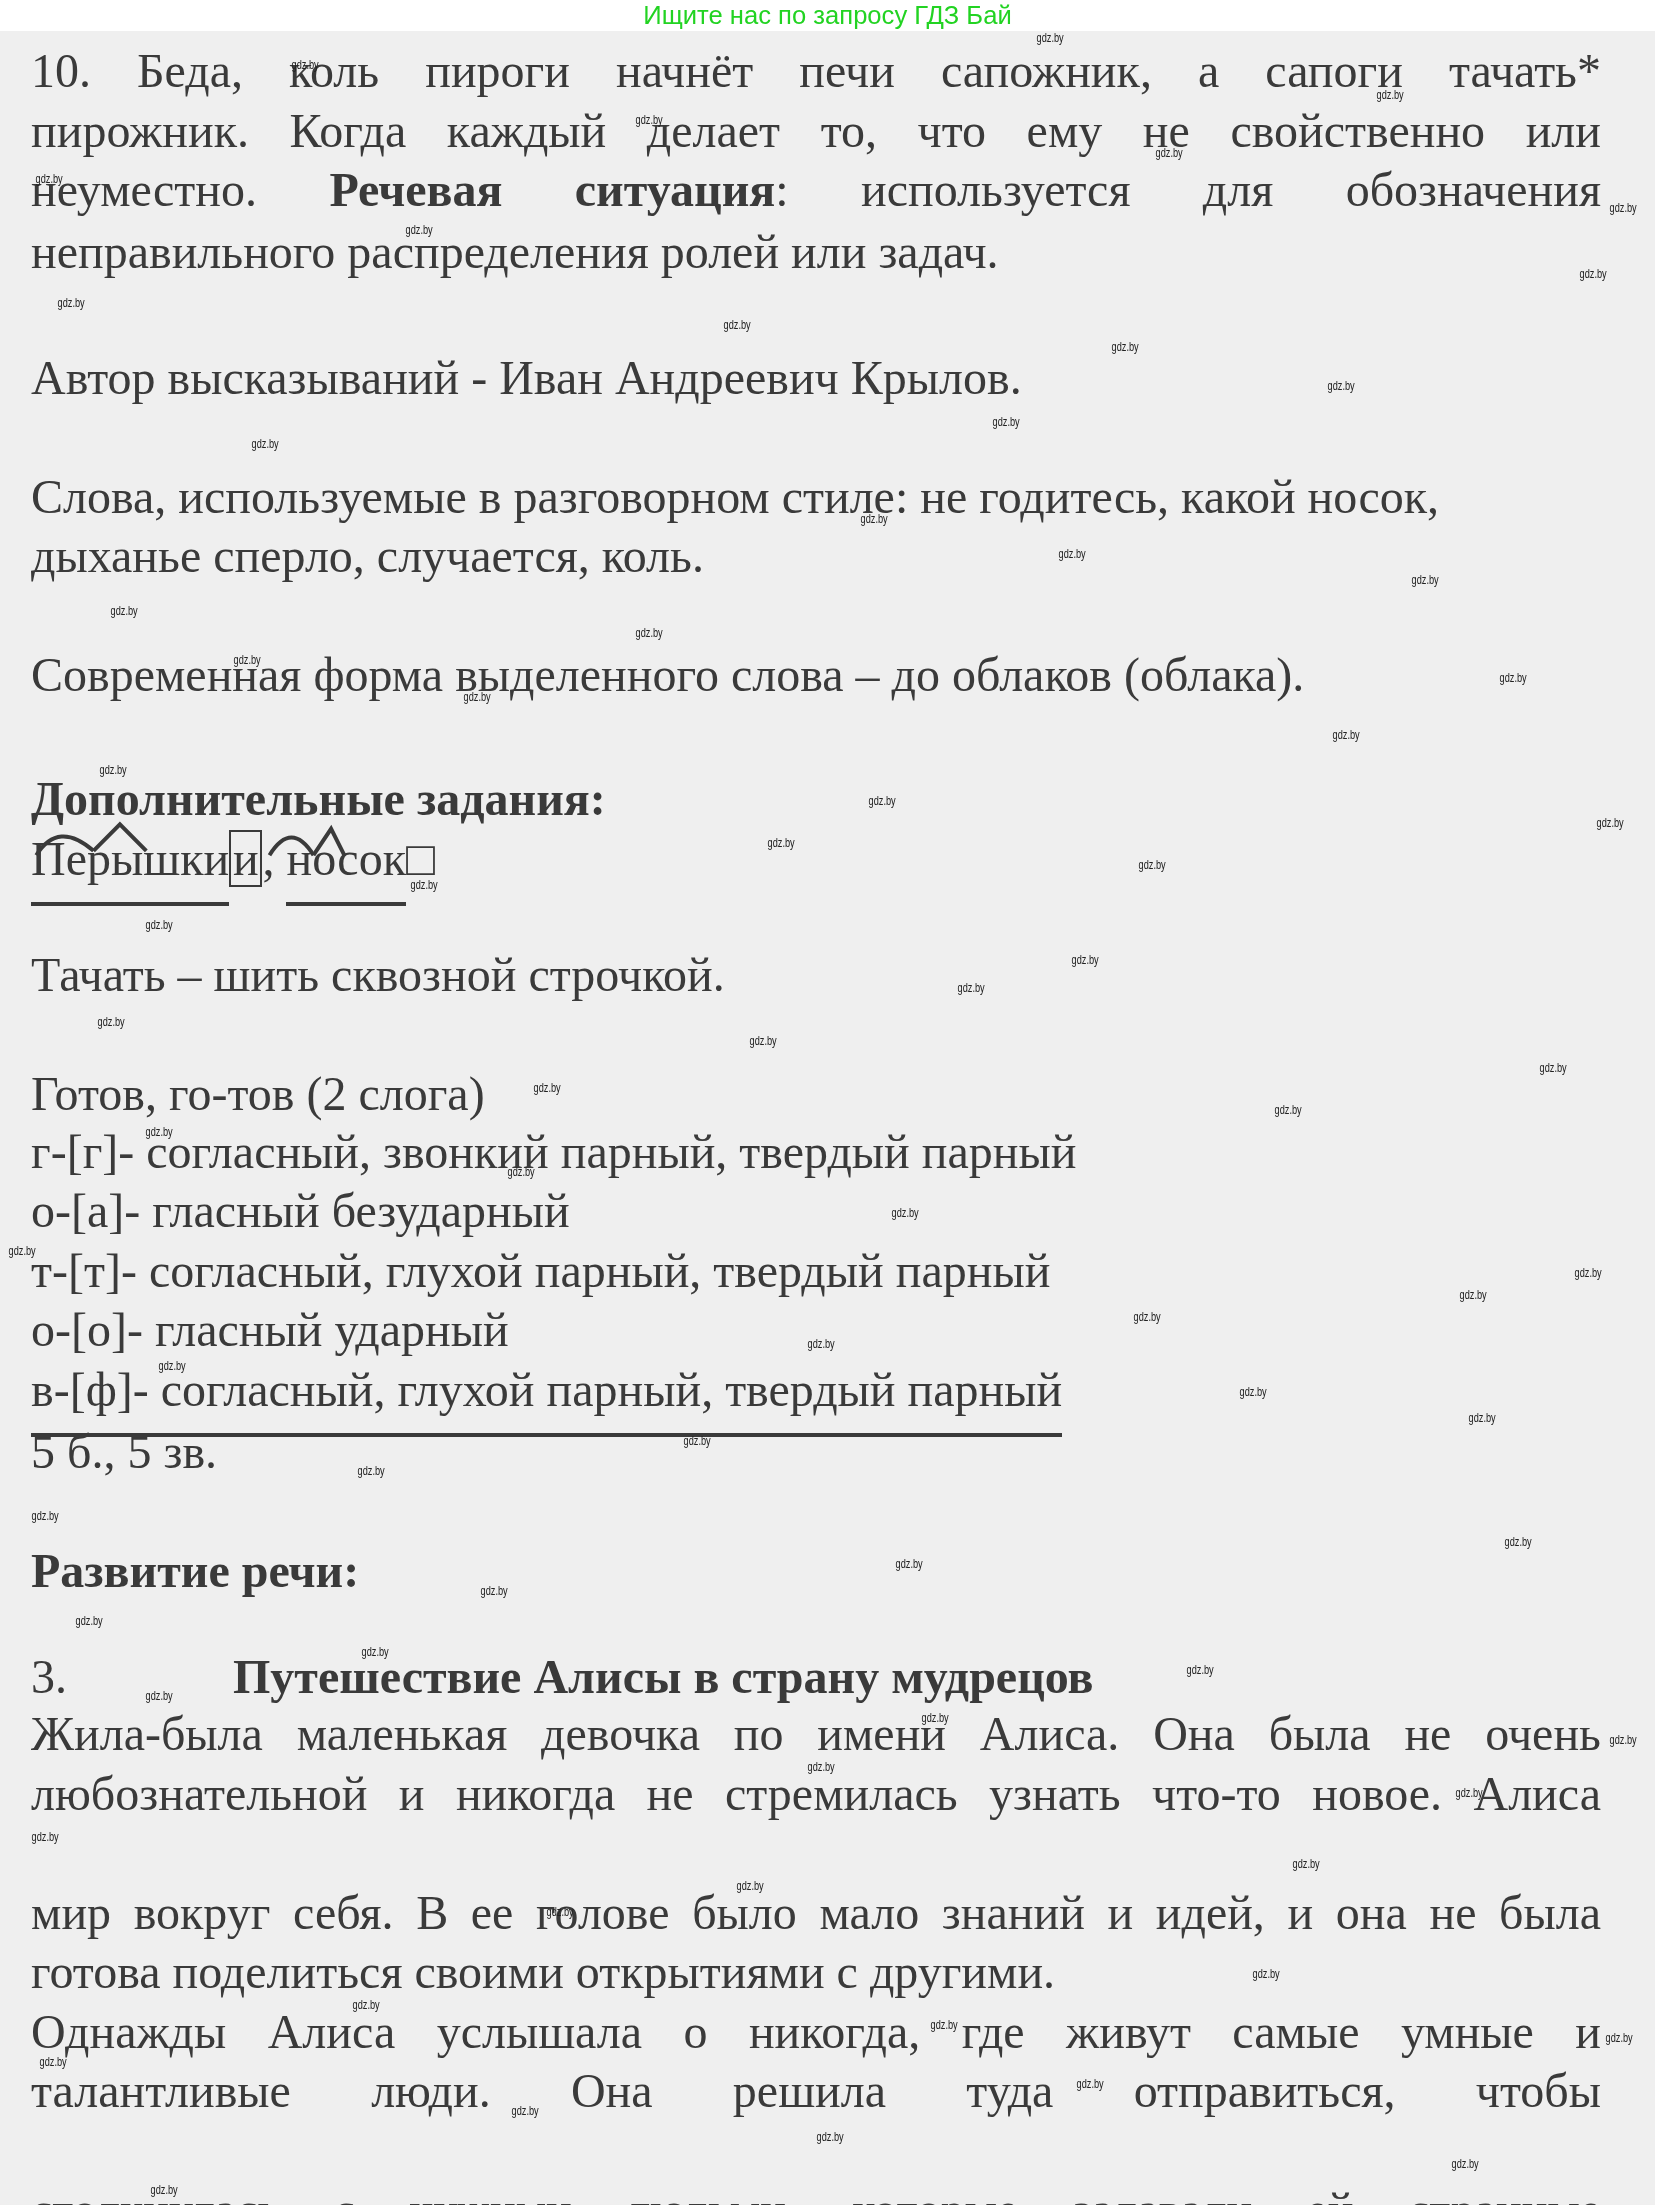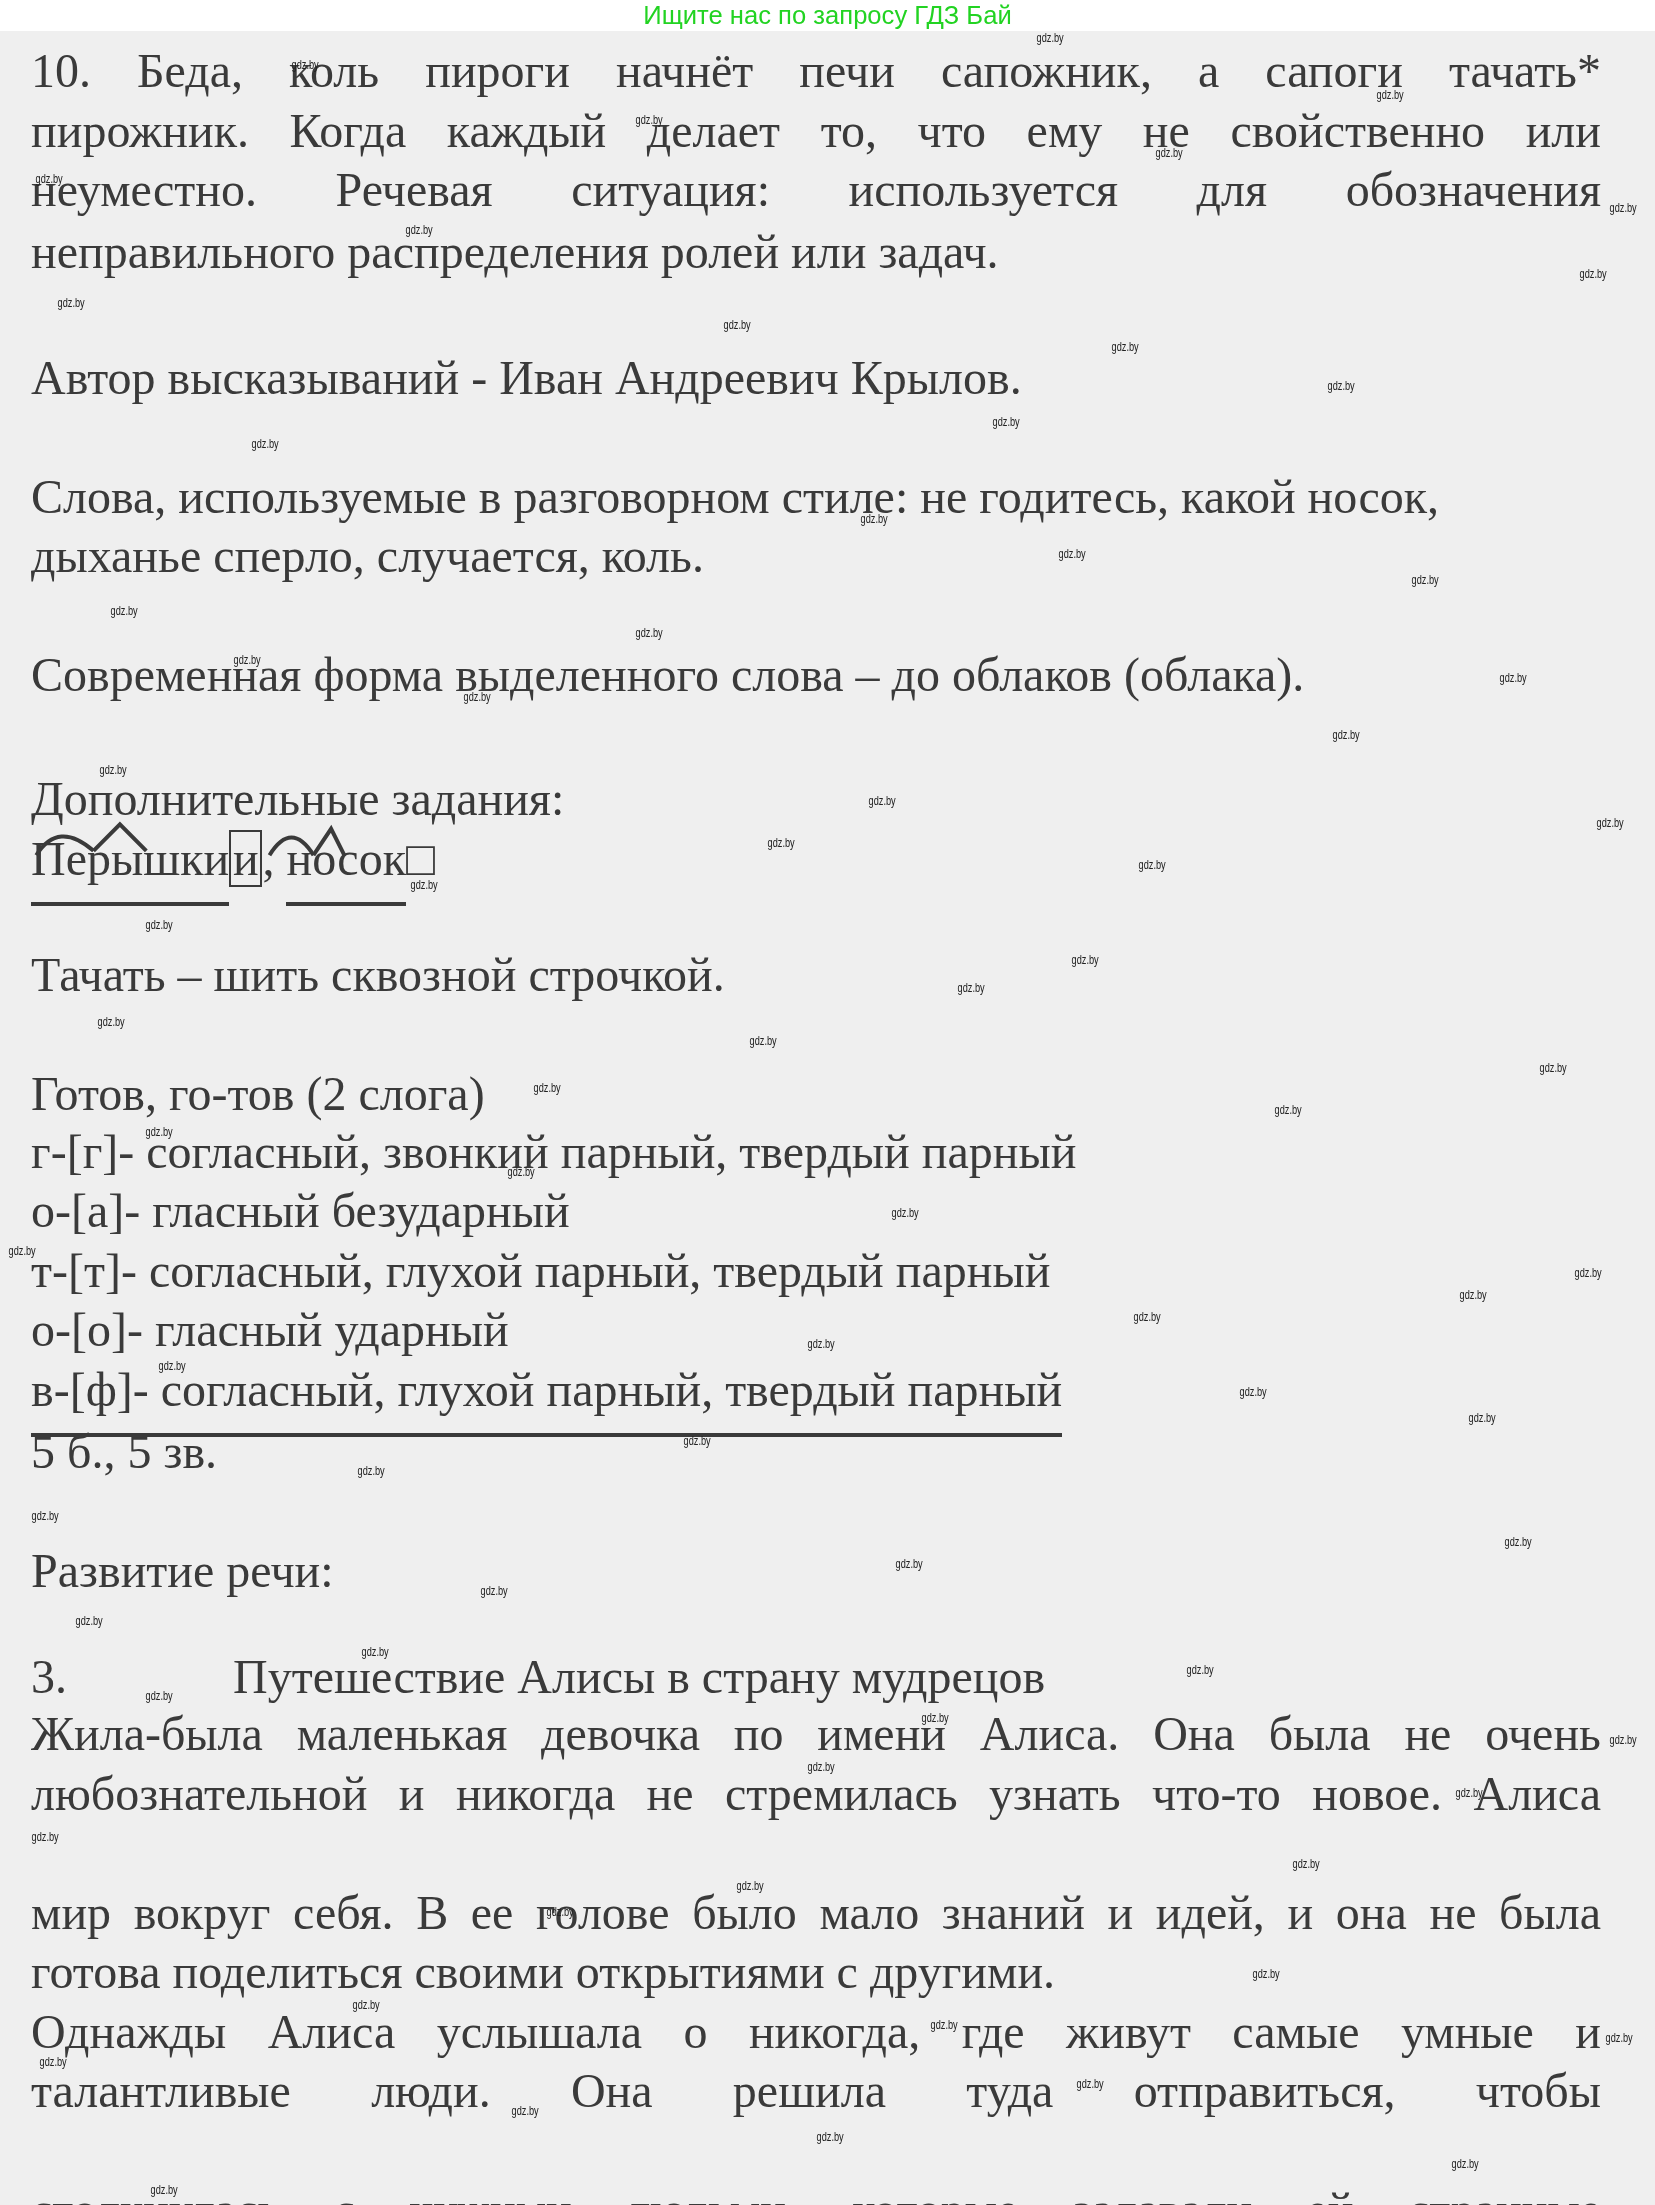--- a/index.html
+++ b/index.html
@@ -17,21 +17,21 @@
   .paper {
     position: absolute; left: 0; top: 31px; width: 1655px; height: 2463px;
     background: #efefef;
   }
   .line {
     position: absolute; left: 31px; white-space: nowrap;
     color: #3a3a3a; font-size: 48px; line-height: 53px;
     transform-origin: left center;
   }
   .justify { width: 1570px; text-align: justify; text-align-last: justify; }
-  .b { font-weight: normal; }
+  .b { font-weight: bold; }
   .wm {
     position: absolute; font-family: "Liberation Sans", "DejaVu Sans", sans-serif;
     font-size: 12.3px; color: #222; transform: scaleX(0.75);
   }
   .underline { border-bottom: 4px solid #3a3a3a; padding-bottom: 17px; }
   .arc-svg { position: absolute; }
 </style>
 </head>
 <body>
 

